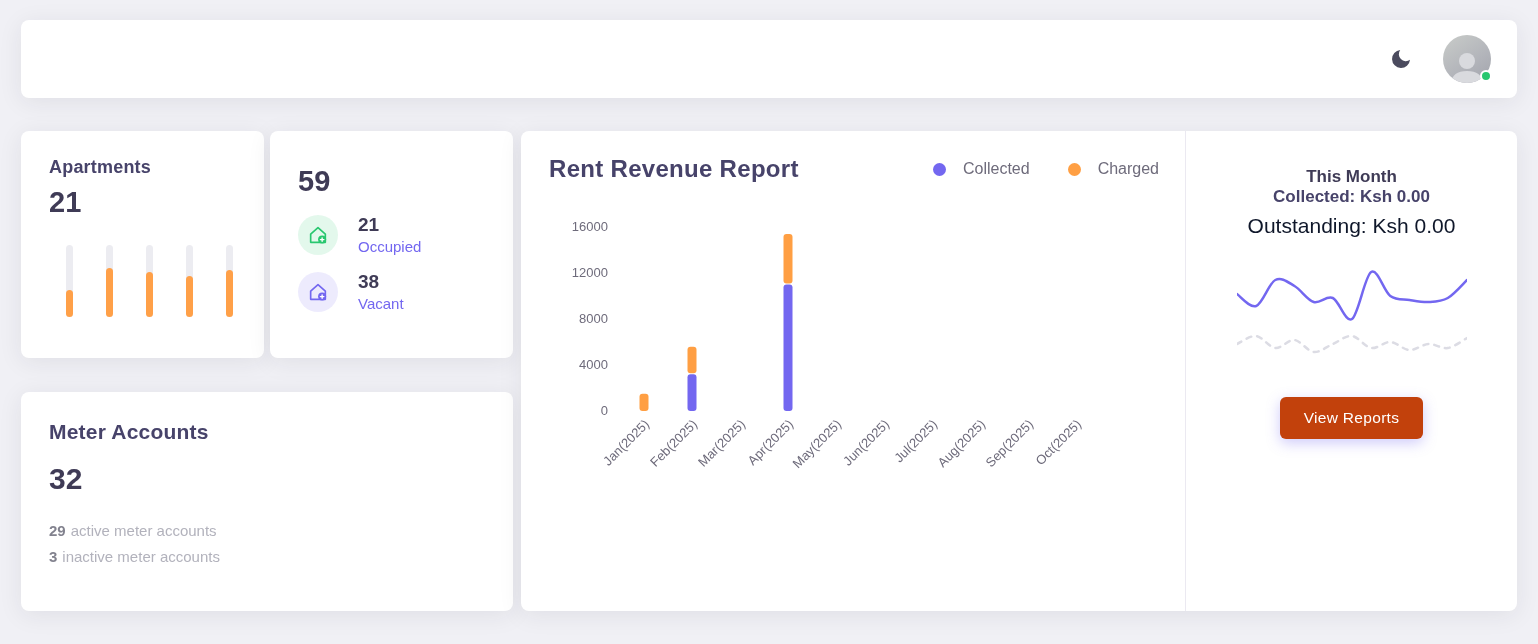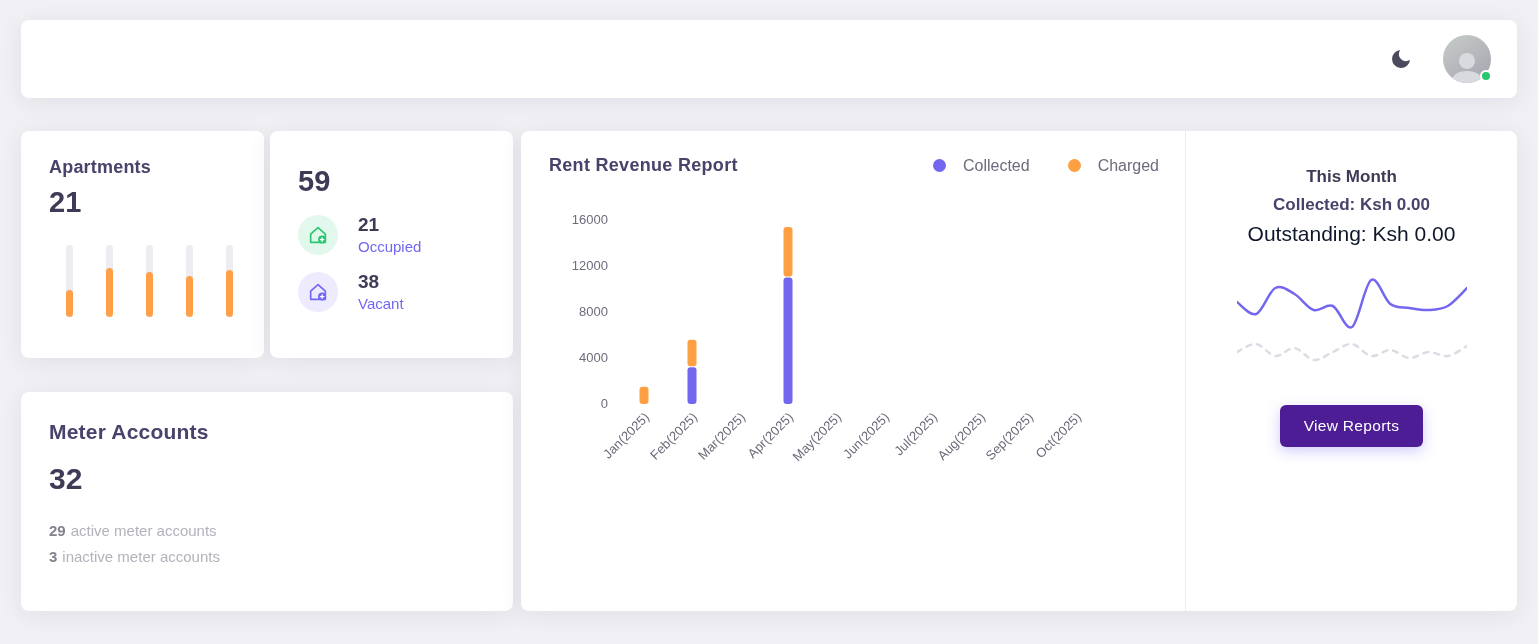--- a/index.html
+++ b/index.html
@@ -65,41 +65,41 @@
   
   .card-meter .card-title { font-size:21px; }
   .card-meter .big-num { font-size:30px; margin-top:18px; }
   .meter-lines { margin-top:22px; }
   .meter-line { font-size:15px; line-height:1.75; color:#b2b2bc; }
   .m-count { font-weight:700; color:#82828e; margin-right:5px; }
 
   
   .rev-main { flex:1; padding:24px 26px 0 28px; min-width:0; }
   .rev-head { display:flex; justify-content:space-between; align-items:center; }
-  .rev-title { font-size:18px; font-weight:700; color:#47436a; letter-spacing:.3px; }
+  .rev-title { font-size:24px; font-weight:700; color:#47436a; letter-spacing:.3px; }
   .legend { display:flex; gap:38px; align-items:center; }
   .legend-item { display:flex; align-items:center; gap:17px; cursor:pointer; }
   .legend-dot { width:13px; height:13px; border-radius:50%; }
   .dot-collected { background:#7367f0; }
   .dot-charged { background:#ff9f43; }
   .legend-label { font-size:16px; color:#6e6b7b; }
   .chart { margin-top:16px; margin-left:-4px; }
   .chart svg text { font-family:"Liberation Sans", sans-serif; font-size:13px; fill:#6e6b7b; }
 
   
   .month-panel {
     width:332px; flex:0 0 332px; border-left:1px solid #ebe9f1;
     padding:36px 24px 0; text-align:center;
   }
   .month-title { font-size:17px; font-weight:700; color:#3f3b56; }
-  .month-collected { font-size:17px; font-weight:700; color:#47436a; margin-top:8px; }
+  .month-collected { font-size:17px; font-weight:700; color:#47436a; margin-top:0; }
   .month-outstanding { font-size:21px; color:#0f172a; margin-top:7px; }
   .spark-line { margin-top:26px; height:105px; }
   .view-reports-btn {
-    margin-top:28px; background:#4c1d95; color:#fff; border:none; cursor:pointer;
+    margin-top:28px; background:#c2410c; color:#fff; border:none; cursor:pointer;
     font-family:"Liberation Sans", sans-serif; font-size:15.5px; font-weight:500;
     padding:12px 24px; border-radius:6px; letter-spacing:.3px;
     box-shadow:0 4px 14px rgba(115,103,240,.35);
   }
 </style>
 </head>
 <body>
 
 <div class="page">
 

